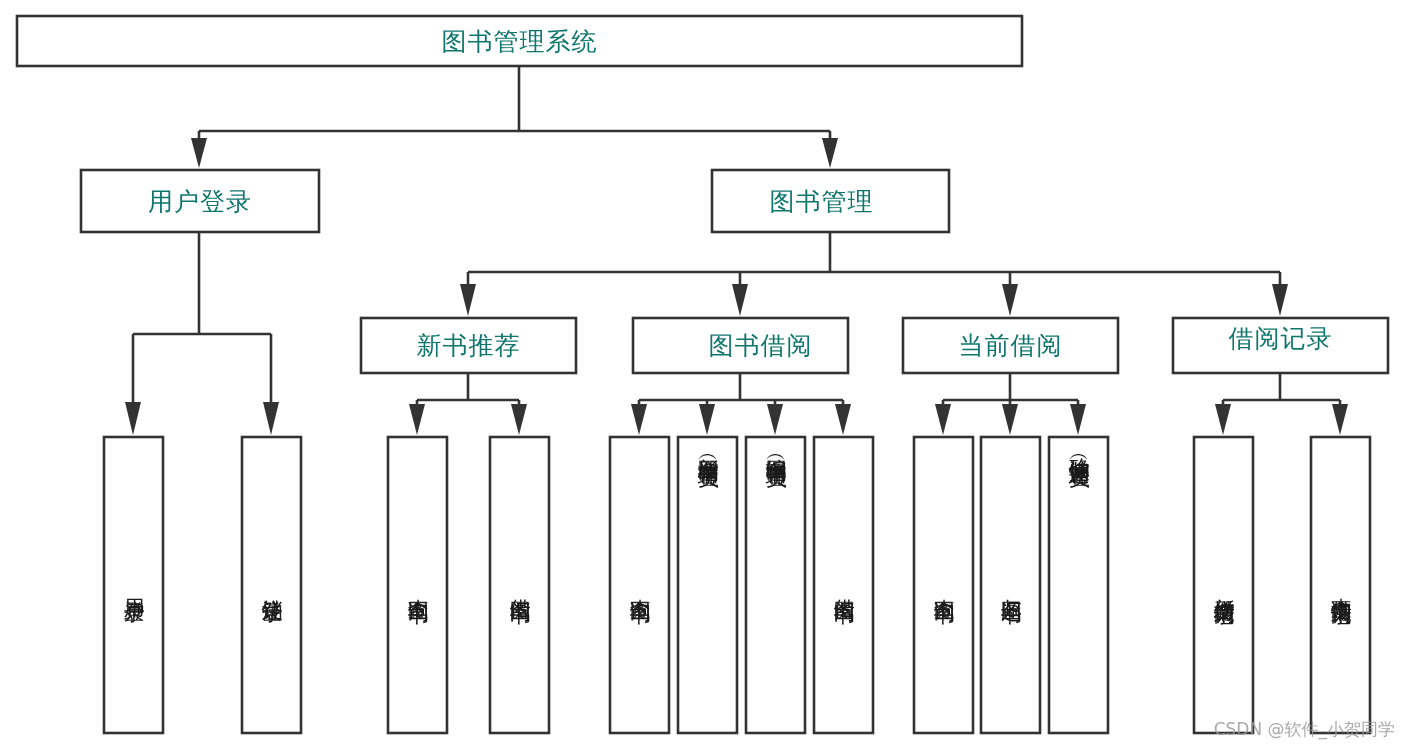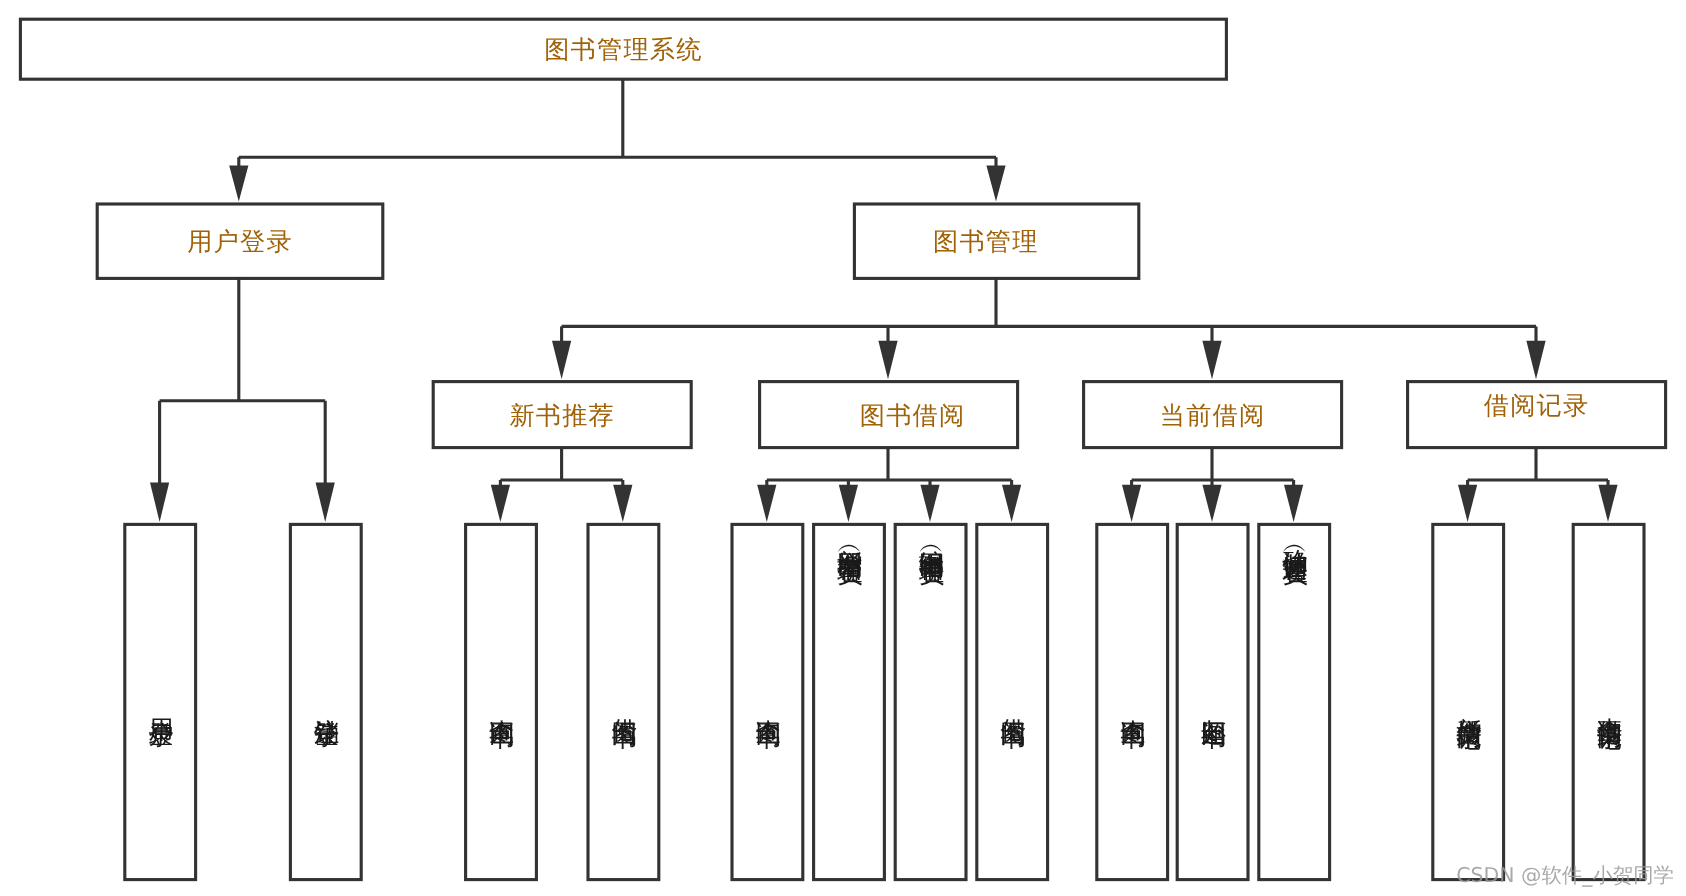--- a/index.html
+++ b/index.html
@@ -58,22 +58,22 @@
   }
   .hlabel-wrap {
     position: absolute;
     display: flex;
     align-items: center;
     justify-content: center;
     pointer-events: none;
   }
   .hlabel-text {
     font-family: "DejaVu Sans", "Liberation Sans", sans-serif;
-    font-size: 21px;
-    color: #a16207;
+    font-size: 25px;
+    color: #0f766e;
     letter-spacing: 1px;
     white-space: nowrap;
   }
   #watermark {
     position: absolute;
     right: 10px;
     bottom: 6px;
     font-family: "DejaVu Sans", "Liberation Sans", sans-serif;
     font-size: 17px;
     color: #9b9b9b;

